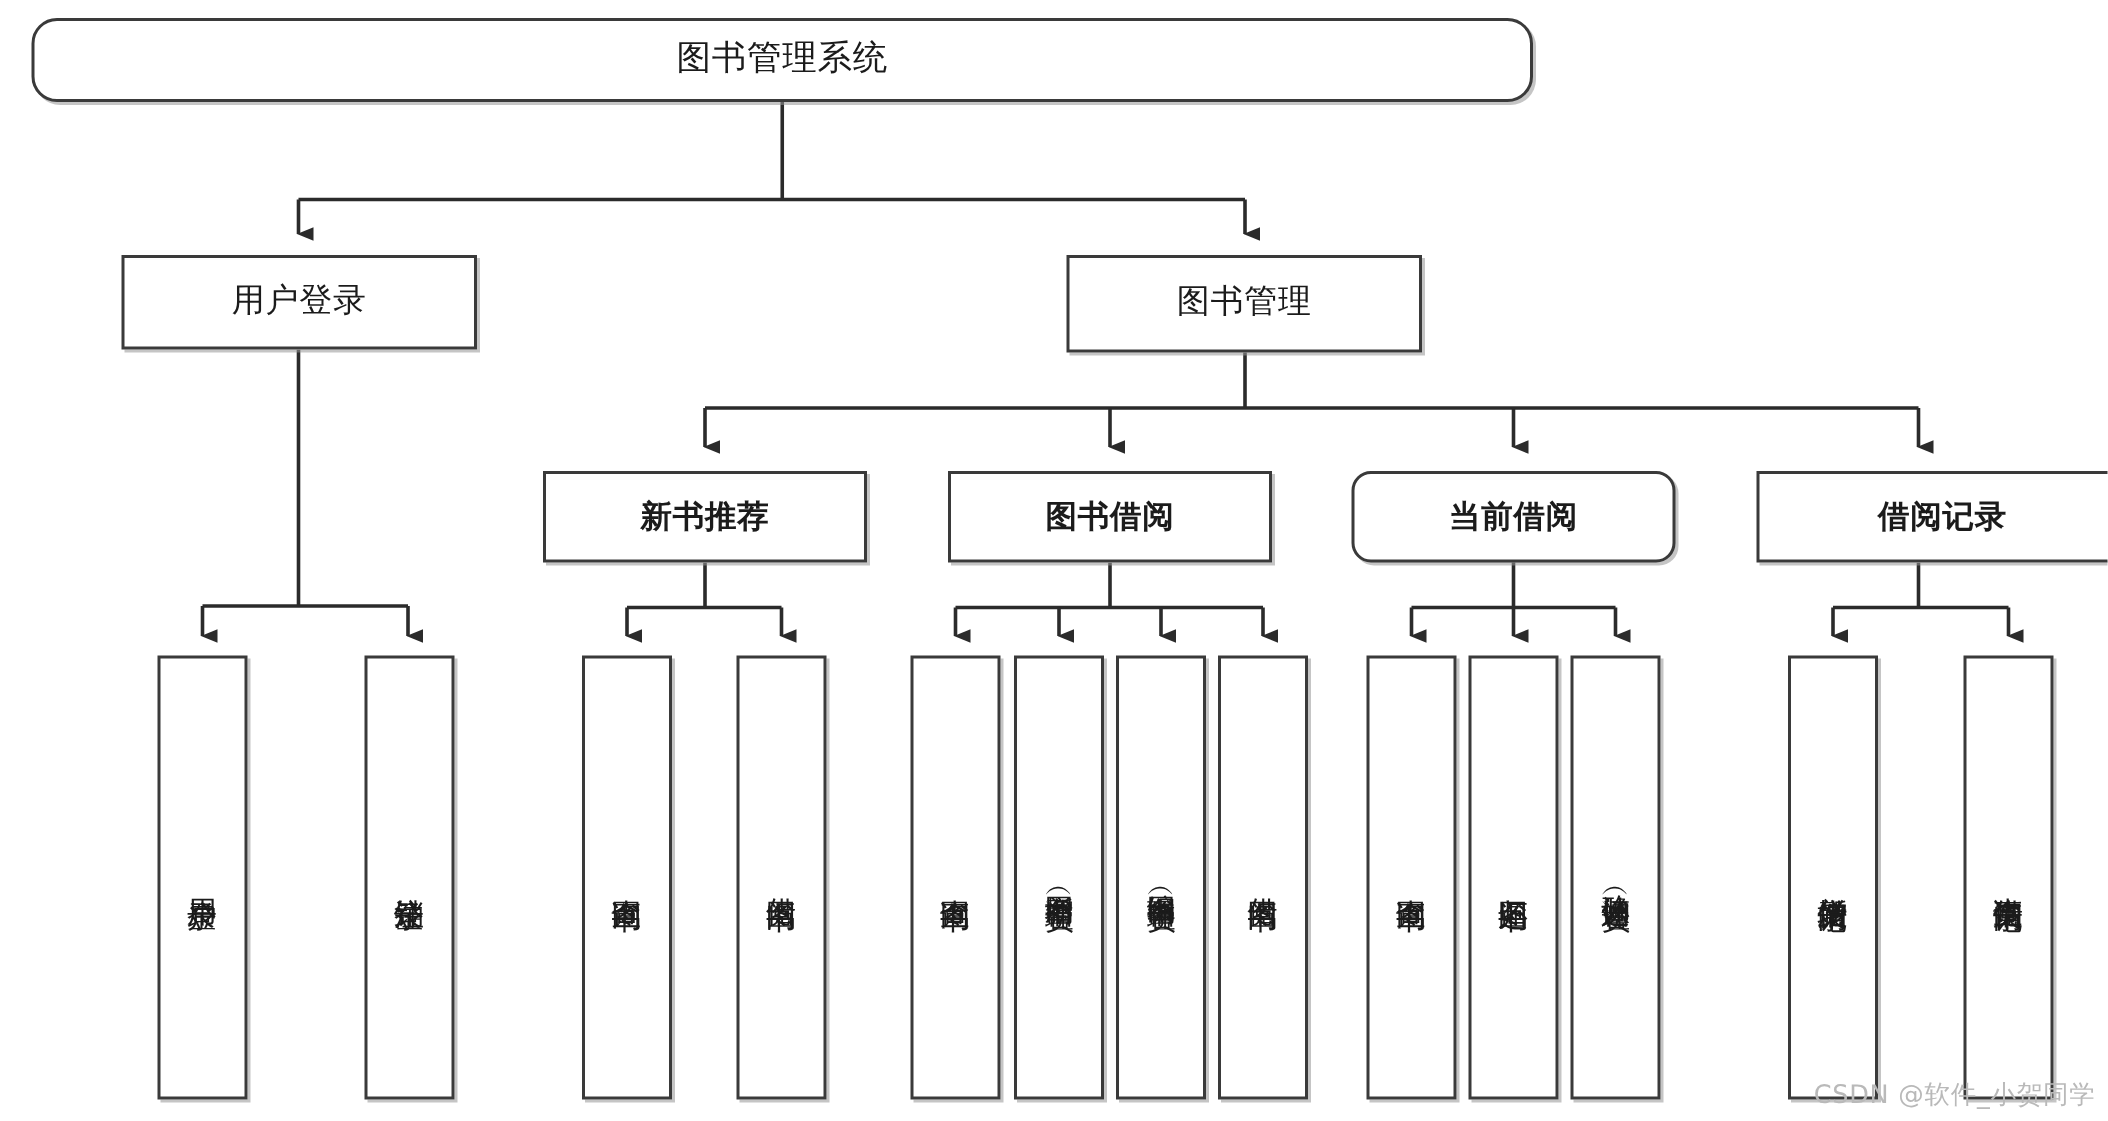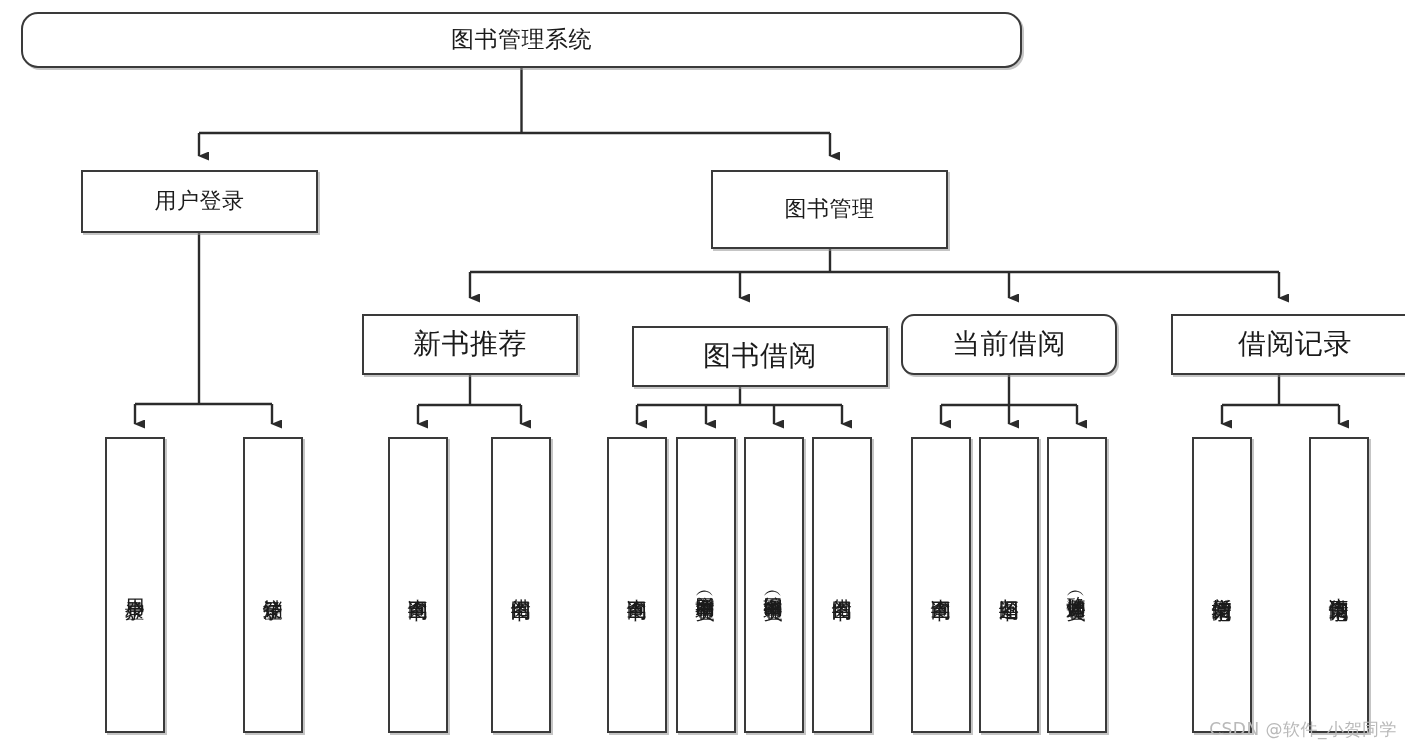--- a/index.html
+++ b/index.html
@@ -38,21 +38,21 @@
   .node-label-h {
     font-size: 22px;
     color: #1b1b1b;
     letter-spacing: 0.5px;
     line-height: 1.1;
     white-space: nowrap;
     user-select: none;
   }
   .node-box.root .node-label-h { font-size: 23px; }
   .node-box.lvl2 .node-label-h { font-size: 22px; }
-  .node-box.lvl3 .node-label-h { font-size: 28px; }
+  .node-box.lvl3 .node-label-h { font-size: 21px; font-weight: bold; }
   .leaf-box {
     position: absolute;
     box-sizing: border-box;
     background: #ffffff;
     border: 2.5px solid #3a3a3a;
     display: flex;
     align-items: center;
     justify-content: center;
     box-shadow: 2px 2px 0 rgba(150,150,150,0.55);
     overflow: hidden;
@@ -136,29 +136,29 @@
   </svg>
 
   <div class="node-box root" style="left:21px; top:12px; width:1001px; height:56px;border-radius:17px;">
     <span class="node-label-h">图书管理系统</span>
   </div>
 
   <div class="node-box lvl2" style="left:81px; top:170px; width:237px; height:63px;">
     <span class="node-label-h">用户登录</span>
   </div>
 
-  <div class="node-box lvl2" style="left:711px; top:170px; width:237px; height:79px;">
+  <div class="node-box lvl2" style="left:711px; top:170px; width:237px; height:65px;">
     <span class="node-label-h">图书管理</span>
   </div>
 
   <div class="node-box lvl3" style="left:362px; top:314px; width:216px; height:61px;">
     <span class="node-label-h">新书推荐</span>
   </div>
 
-  <div class="node-box lvl3" style="left:632px; top:314px; width:256px; height:61px;margin-top:12px;">
+  <div class="node-box lvl3" style="left:632px; top:314px; width:216px; height:61px;">
     <span class="node-label-h">图书借阅</span>
   </div>
 
   <div class="node-box lvl3" style="left:901px; top:314px; width:216px; height:61px;border-radius:13px;">
     <span class="node-label-h">当前借阅</span>
   </div>
 
   <div class="node-box lvl3" style="left:1171px; top:314px; width:248px; height:61px;">
     <span class="node-label-h">借阅记录</span>
   </div>

